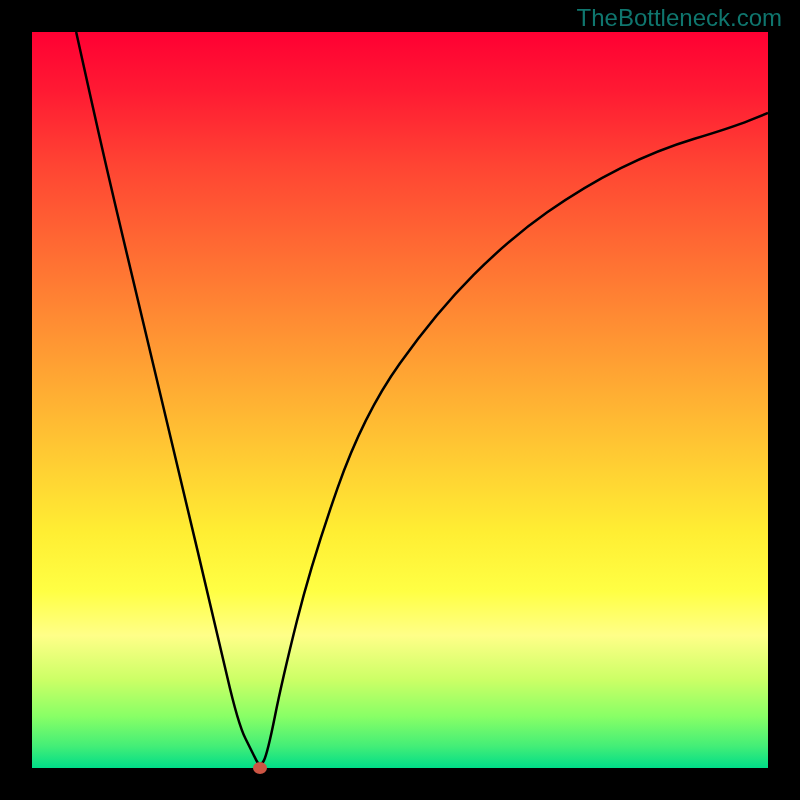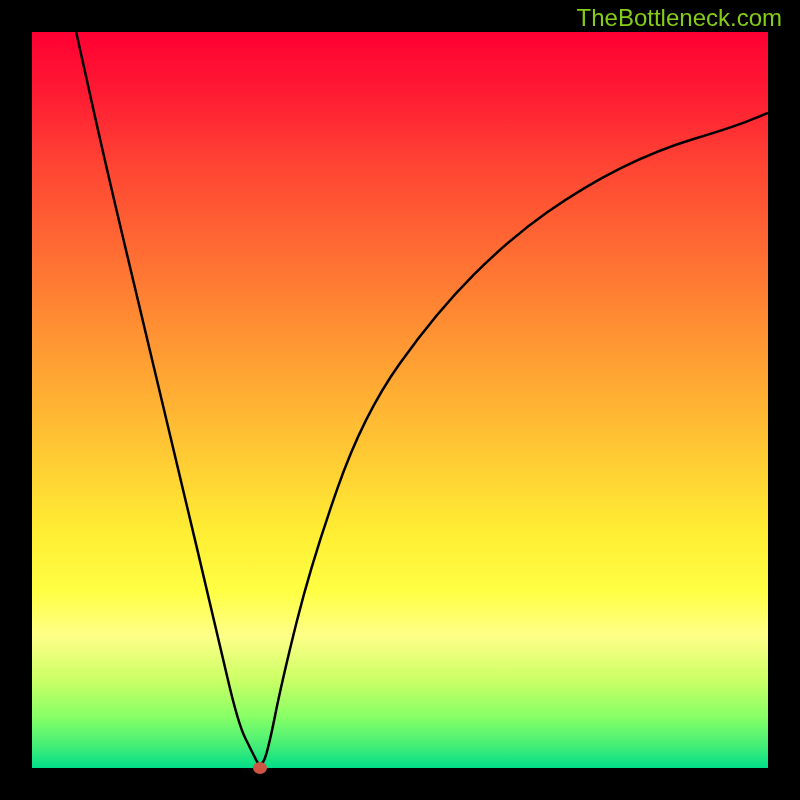--- a/index.html
+++ b/index.html
@@ -8,21 +8,21 @@
     width: 800px;
     height: 800px;
     background: #000;
     position: relative;
     font-family: Arial, sans-serif;
   }
   .watermark {
     position: absolute;
     top: 4px;
     right: 18px;
-    color: #84cc16;
+    color: #0f766e;
     font-size: 24px;
     font-weight: 500;
     z-index: 10;
   }
   .plot-area {
     position: absolute;
     top: 32px;
     left: 32px;
     width: 736px;
     height: 736px;

